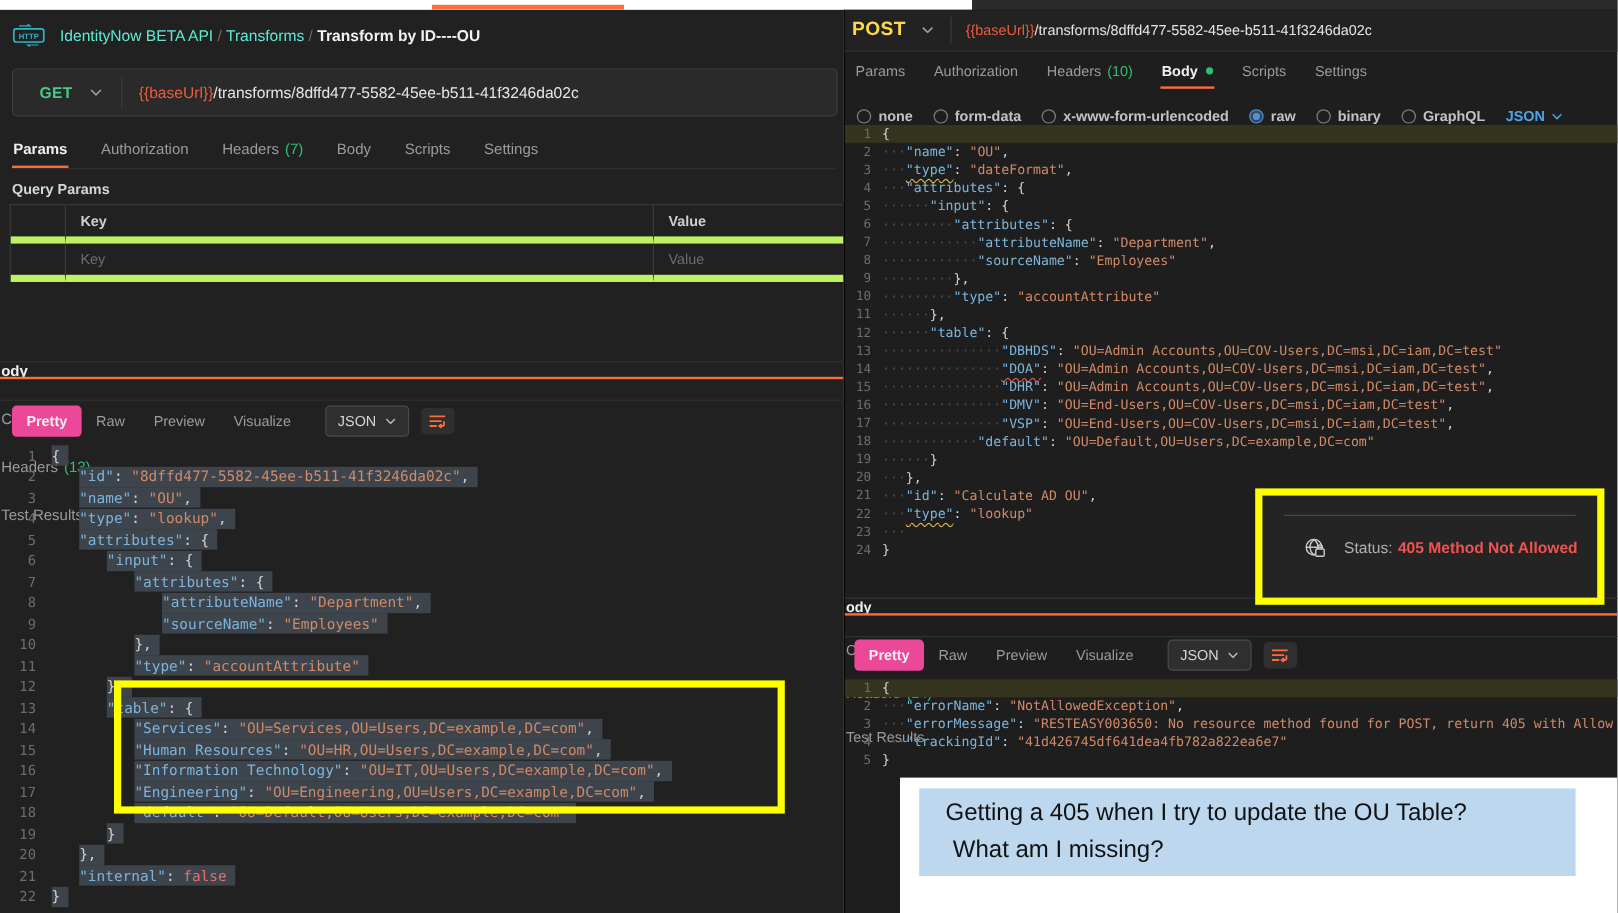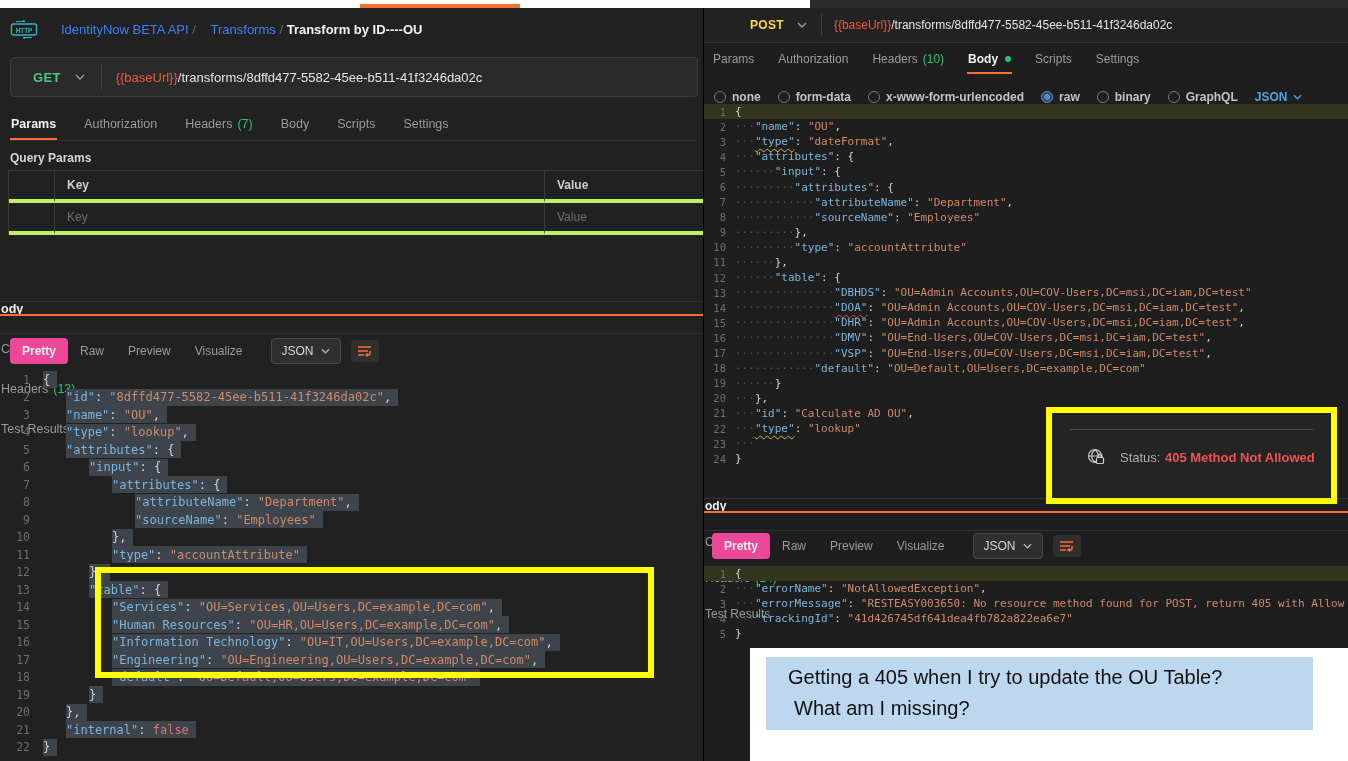--- a/index.html
+++ b/index.html
@@ -6,21 +6,21 @@
   #app{position:relative;width:1348px;height:761px;overflow:hidden;background:#ffffff;
        font-family:"Liberation Sans",sans-serif;-webkit-font-smoothing:antialiased;}
   .abs{position:absolute;}
   
   #left-panel{left:0;top:8px;width:703px;height:753px;background:#212121;}
   #right-panel{left:703px;top:0;width:645px;height:761px;background:#1e1e1e;border-left:1px solid #000;}
   #top-strip{left:0;top:0;width:810px;height:8px;background:#ffffff;z-index:30;}
   #tab-underline{position:absolute;left:360px;top:4px;width:160px;height:4px;background:#ff6c37;}
   
   #lp-header{left:10px;top:12px;display:flex;align-items:center;gap:12px;font-size:13px;color:#8f8f8f;}
-  #lp-header .crumb{color:#3b82f6;margin-left:11px;}
+  #lp-header .crumb{color:#5eead4;}
   #lp-header .sep{color:#6a6a6a;}
   #lp-header .current{color:#f2f2f2;font-weight:700;}
   
   .urlbar{display:flex;align-items:center;background:#2a2a2a;border:1px solid #3c3c3c;border-radius:4px;}
   #l-urlbar{left:10px;top:49px;width:686px;height:38px;}
   .method{font-weight:700;font-size:13px;letter-spacing:.3px;}
   .m-get{color:#4ac885;}
   .m-post{color:#ffd74a;}
   .vdiv{width:1px;align-self:stretch;background:#3c3c3c;margin:6px 0;}
   .urltext{font-size:13px;color:#e6e6e6;white-space:nowrap;overflow:hidden;}
@@ -30,21 +30,21 @@
   .tab{position:relative;display:flex;align-items:center;padding:0 1px;}
   .tab.active{color:#f0f0f0;font-weight:700;}
   .tab.active::after{content:"";position:absolute;left:0;right:0;bottom:0;height:2px;background:#ff6c37;}
   .cnt{color:#2ec06f;margin-left:5px;}
   .bdot{display:inline-block;width:6px;height:6px;border-radius:50%;background:#2ec06f;margin-left:7px;}
   #l-tabs{left:10px;top:100px;height:32px;width:686px;border-bottom:1px solid #303030;}
   
   #qp-title{left:10px;top:143px;font-size:12px;font-weight:700;color:#d6d6d6;}
   #qp-table{left:8px;top:162px;width:695px;border-top:1px solid #3a3a3a;border-left:1px solid #3a3a3a;font-size:12px;}
   .qp-row{display:flex;height:32px;}
-  .qp-cell{border-right:1px solid #3a3a3a;border-bottom:4px solid #bef264;display:flex;align-items:center;padding-left:12px;box-sizing:border-box;}
+  .qp-cell{border-right:1px solid #3a3a3a;border-bottom:6px solid #bef264;display:flex;align-items:center;padding-left:12px;box-sizing:border-box;}
   .qp-c0{width:46px;}
   .qp-c1{width:490px;}
   .qp-c2{flex:1;}
   .qp-head{color:#cfcfcf;font-weight:700;}
   .qp-ph{color:#6d6d6d;}
   
   #l-resp-tabs{left:0;top:293px;height:31px;width:703px;border-top:1px solid #333;border-bottom:1px solid #303030;padding-left:0;}
   #l-resp-tabs .tabs, #r-resp-tabs .tabs{height:100%;flex-direction:column;}
   .views{display:flex;align-items:center;font-size:12px;color:#9b9b9b;}
   .vbtn{padding:6px 12px;border-radius:4px;}
@@ -244,21 +244,21 @@
         <div class="cl"><span class="ln">22</span><span class="lc sel"><span class="t-p">}</span></span></div>
       </div>
   </section>
 
   <section class="abs panel" id="right-panel">
 
     <div class="abs" id="r-topstrip"></div>
 
     <div class="abs" id="r-urlrow">
       <div style="display:flex;align-items:center;gap:13px;padding:0 14px 0 6px;">
-        <span class="method m-post" style="font-size:12px;margin-left:40px;">POST</span>
+        <span class="method m-post" style="font-size:16px;">POST</span>
         <span>
           <svg width="10" height="6" viewBox="0 0 10 6">
               <path d="M1 1l4 4 4-4" stroke="#9a9a9a" stroke-width="1.4" fill="none"></path>
             </svg>
         </span>
       </div>
       <div class="vdiv"></div>
       <div class="urltext" style="padding-left:12px;font-size:12px;">
         <span class="urlvar">{{baseUrl}}</span><span>/transforms/8dffd477-5582-45ee-b511-41f3246da02c</span>
       </div>

